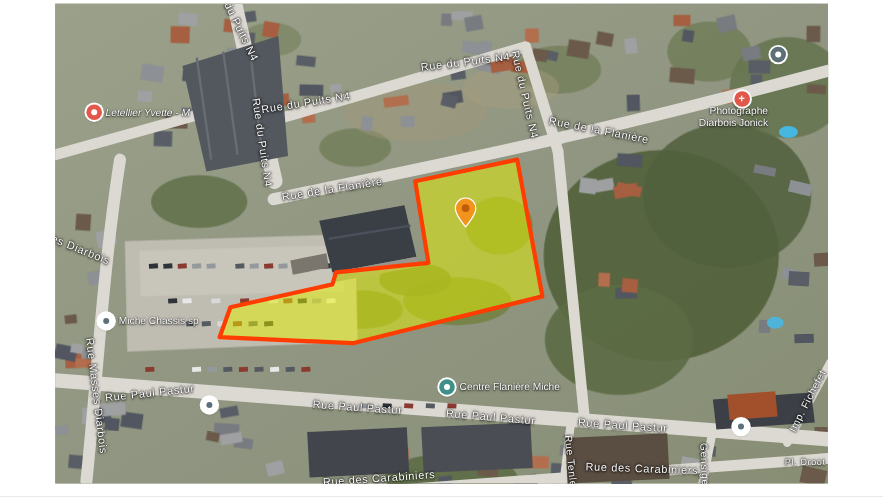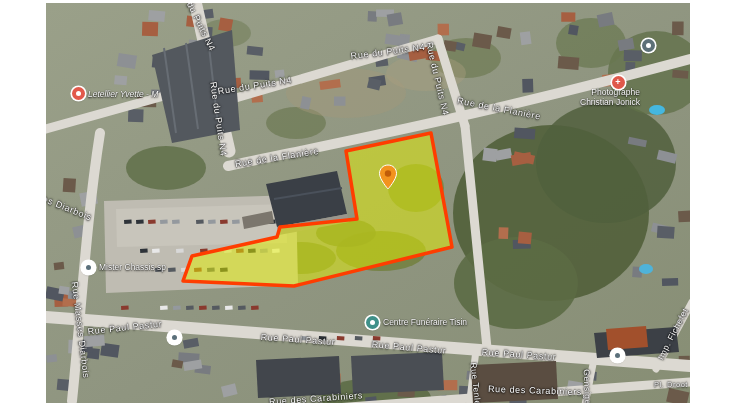--- a/index.html
+++ b/index.html
@@ -280,36 +280,36 @@
         <span class="g" style="background: rgb(255, 255, 255);"></span>
       </div>
       <div class="plabel" style="top: 91px; left: 42px; transform: translateY(-50%); font-style: italic;">
         <div>Letellier Yvette - M</div>
       </div>
       <div class="poi" style="left: 595.5px; top: 35.5px; background: rgb(93, 112, 120);">
         <span class="g" style="background: rgb(255, 255, 255);"></span>
       </div>
       <div class="plabel" style="top: 46px; left: 594px; transform: translate(-100%, -50%); text-align: right; margin-top: 48px;">
         <div>Photographe</div>
-        <div>Christian Jonick</div>
+        <div>Diarbois Jonick</div>
       </div>
       <div class="poi" style="left: 565.5px; top: 72.5px; background: rgb(223, 88, 74);">
         <span class="cross">+</span>
       </div>
       <div class="poi" style="left: 35.5px; top: 257.5px; background: rgb(255, 255, 255);">
         <span class="g" style="background: rgb(91, 112, 123);"></span>
       </div>
       <div class="plabel" style="top: 264px; left: 53px; transform: translateY(-50%);">
-        <div>Mister Chassis sp</div>
+        <div>Miche Chassis sp</div>
       </div>
       <div class="poi" style="left: 319.5px; top: 312.5px; background: rgb(63, 144, 137);">
         <span class="g" style="background: rgb(255, 255, 255);"></span>
       </div>
       <div class="plabel" style="top: 319px; left: 337px; transform: translateY(-50%);">
-        <div>Centre Funéraire Tisin</div>
+        <div>Centre Flanière Miche</div>
       </div>
       <div class="poi" style="left: 564.5px; top: 345.5px; background: rgb(255, 255, 255);">
         <span class="g" style="background: rgb(91, 112, 123);"></span>
       </div>
       <div class="poi" style="left: 121.5px; top: 327.5px; background: rgb(255, 255, 255);">
         <span class="g" style="background: rgb(91, 112, 123);"></span>
       </div>
       <div class="pin" style="left: 332px; top: 161px;">
         <svg width="20" height="26" viewBox="0 0 20 26">
           <path d="M10 1 C5 1 1.5 4.8 1.5 9.5 C1.5 15.5 10 25 10 25 C10 25 18.5 15.5 18.5 9.5 C18.5 4.8 15 1 10 1 Z" fill="#f2931e" stroke="#ffffff" stroke-width="1"></path>

